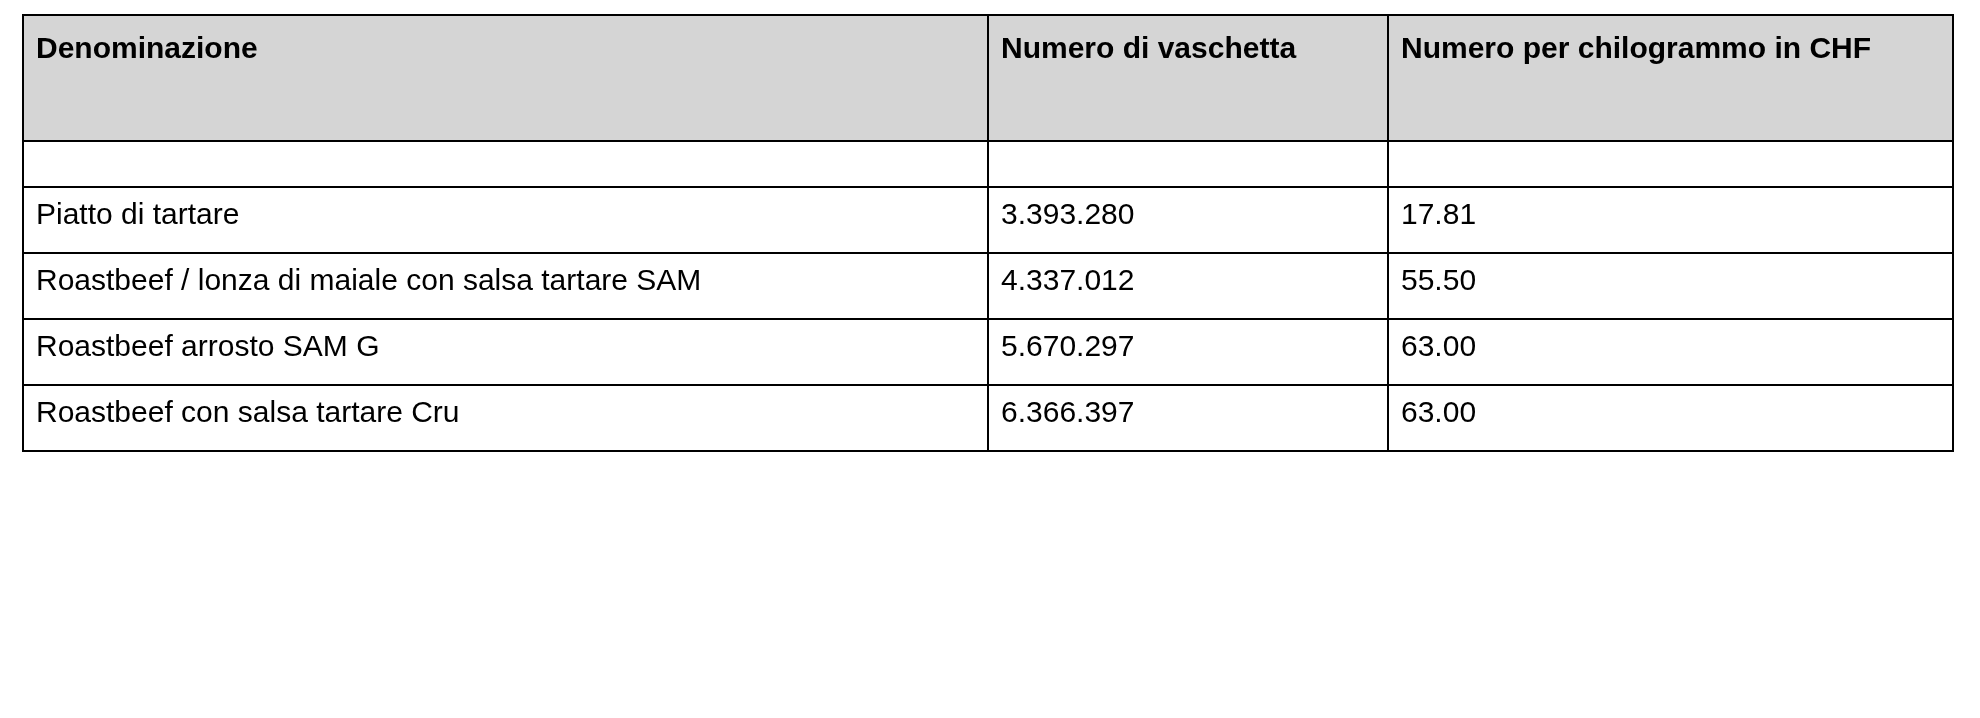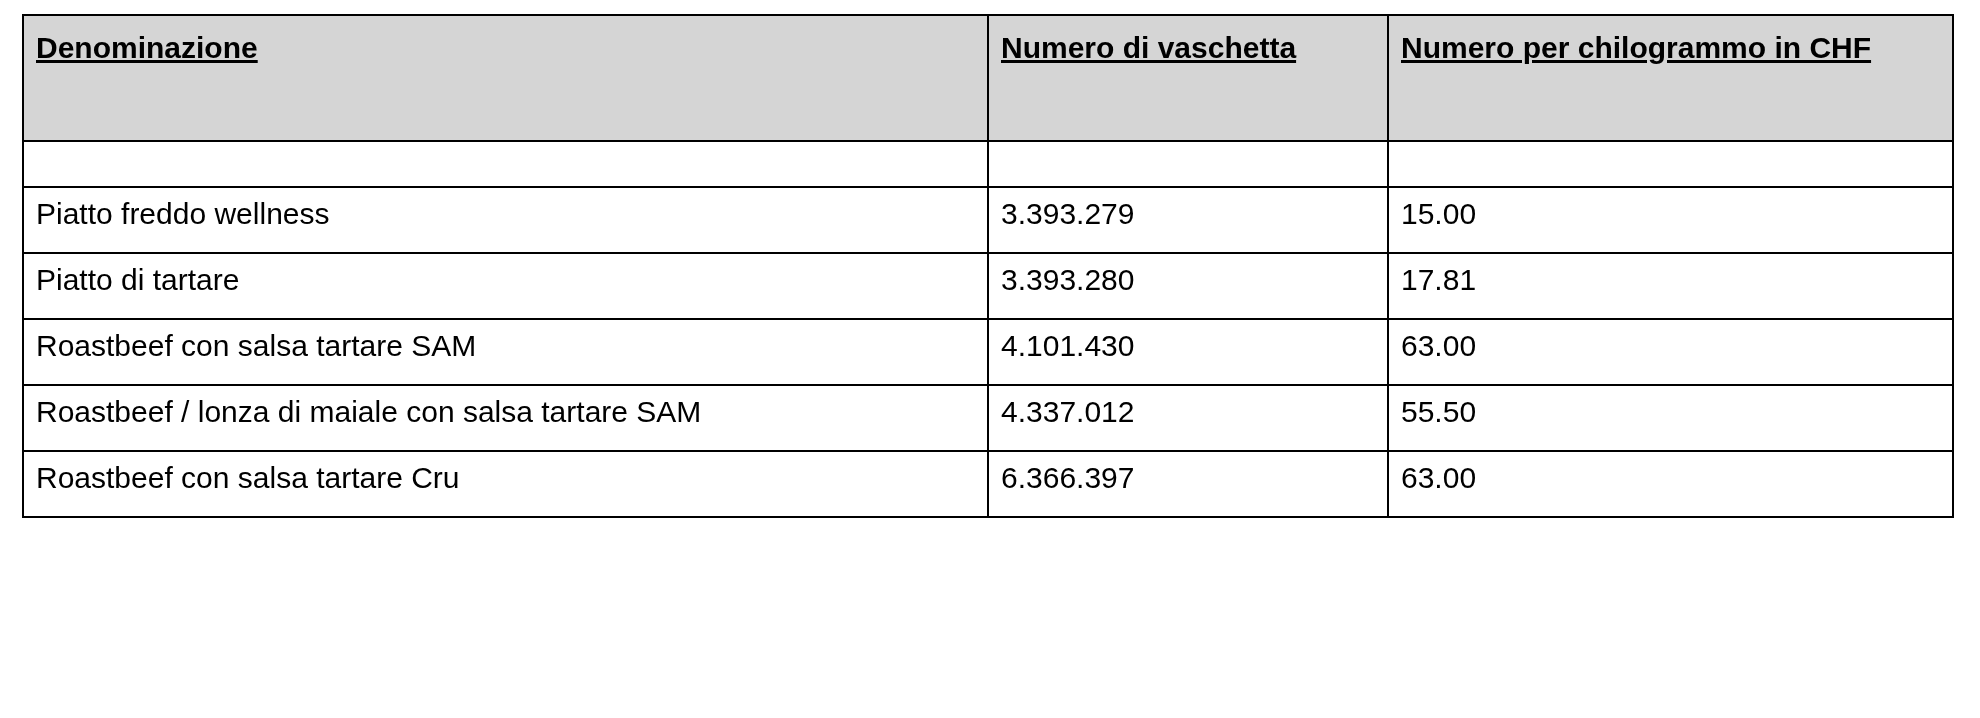--- a/index.html
+++ b/index.html
@@ -42,21 +42,20 @@
     font-weight: normal;
     white-space: normal;
     word-break: normal;
   }
   table.price-table thead th {
     background: #d5d5d5;
     font-weight: bold;
     height: 104px;
     vertical-align: top;
     padding-top: 12px;
-    text-decoration: underline;
   }
   table.price-table tr.spacer-row td {
     height: 44px;
     padding: 0;
   }
   table.price-table tbody td {
     height: 50px;
   }
 </style>
 </head>
@@ -76,38 +75,33 @@
         <th>Numero per chilogrammo in CHF</th>
       </tr>
     </thead>
     <tbody>
       <tr class="spacer-row">
         <td></td>
         <td></td>
         <td></td>
       </tr>
       <tr>
-        <td>Piatto freddo wellness</td>
-        <td>3.393.279</td>
-        <td>15.00</td>
-      </tr>
-      <tr>
         <td>Piatto di tartare</td>
         <td>3.393.280</td>
         <td>17.81</td>
       </tr>
       <tr>
-        <td>Roastbeef con salsa tartare SAM</td>
-        <td>4.101.430</td>
-        <td>63.00</td>
-      </tr>
-      <tr>
         <td>Roastbeef / lonza di maiale con salsa tartare SAM</td>
         <td>4.337.012</td>
         <td>55.50</td>
+      </tr>
+      <tr>
+        <td>Roastbeef arrosto SAM G</td>
+        <td>5.670.297</td>
+        <td>63.00</td>
       </tr>
       <tr>
         <td>Roastbeef con salsa tartare Cru</td>
         <td>6.366.397</td>
         <td>63.00</td>
       </tr>
     </tbody>
   </table>
 </div>
 

